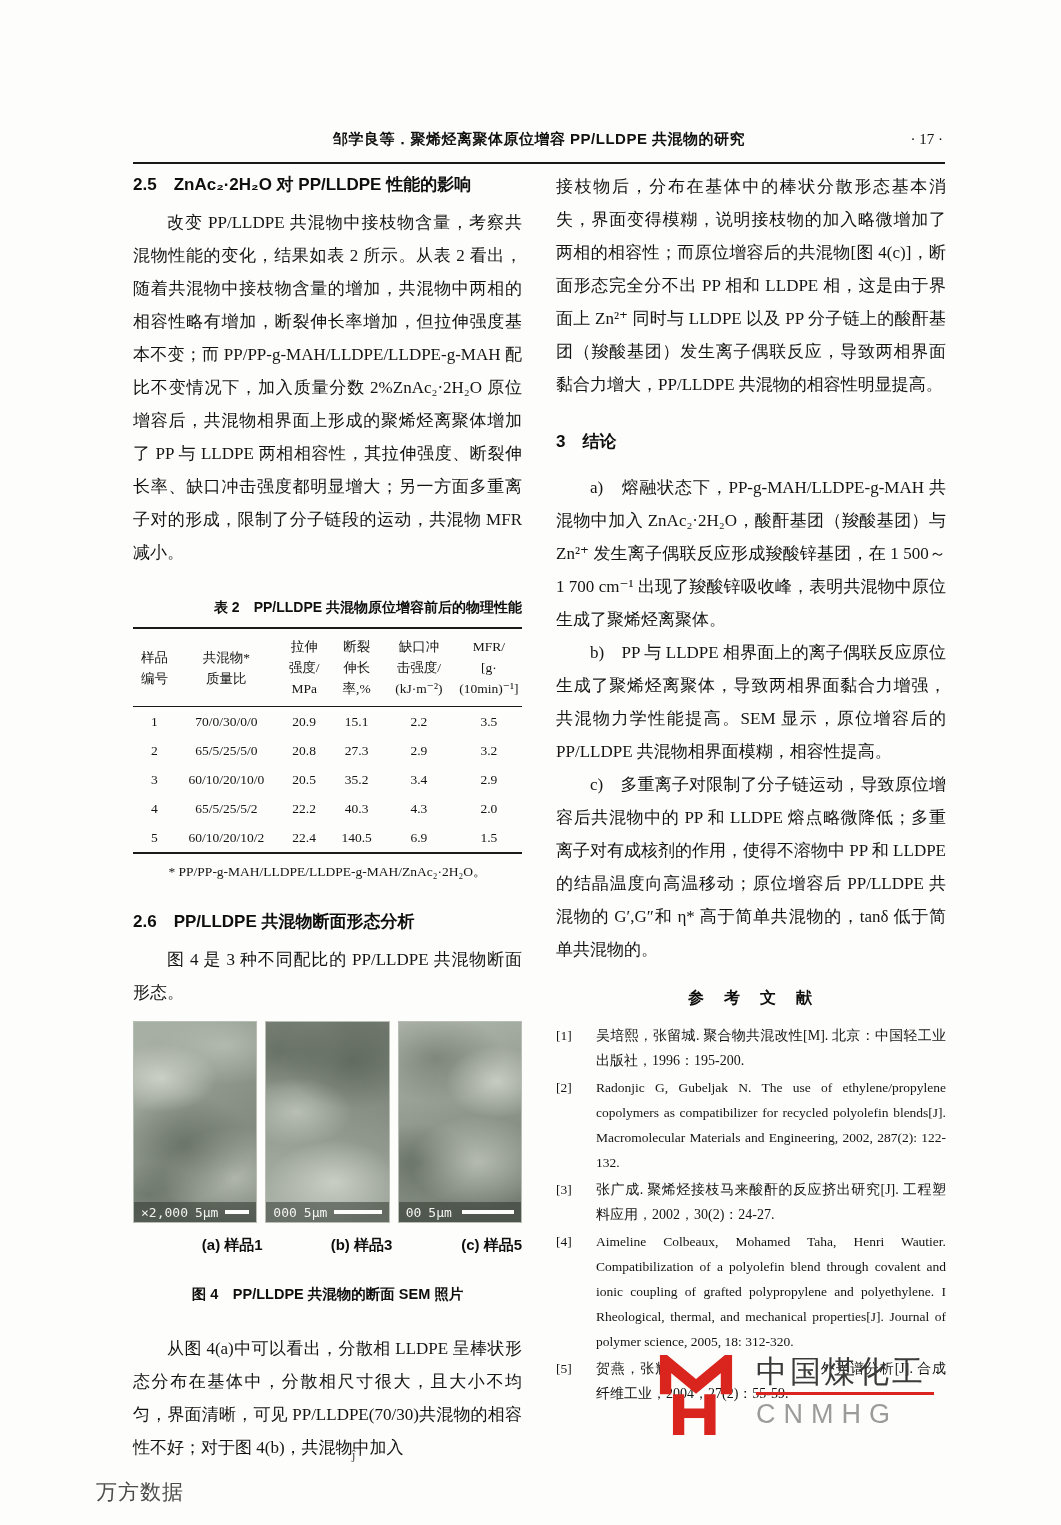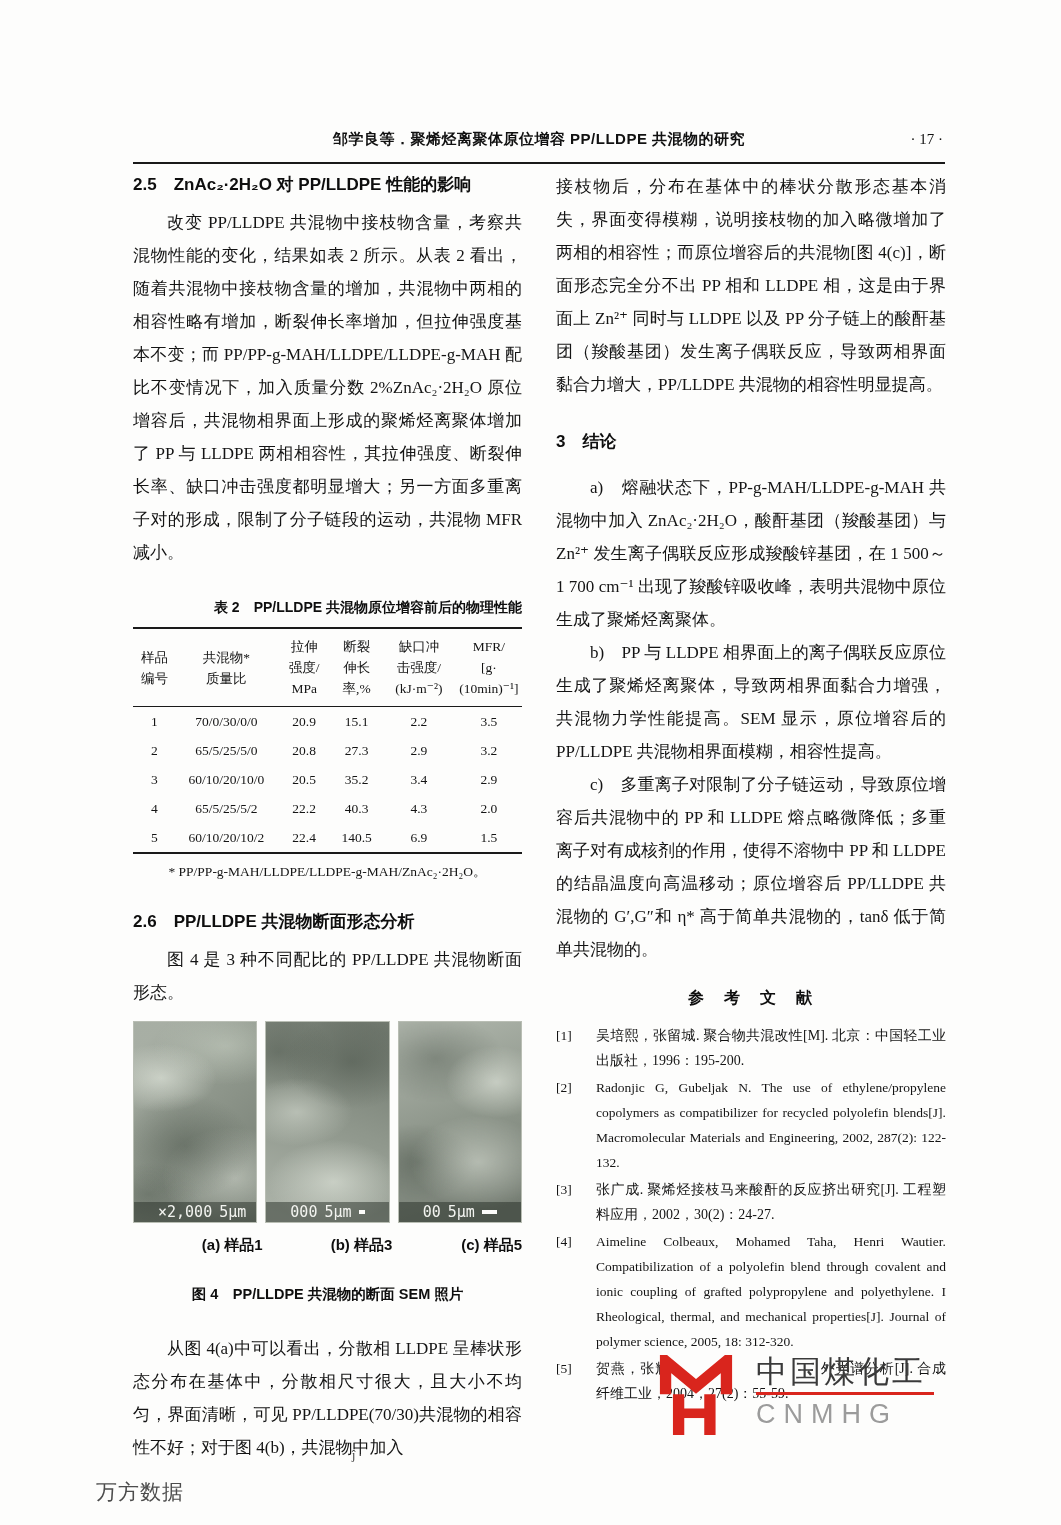--- a/index.html
+++ b/index.html
@@ -74,24 +74,24 @@
     radial-gradient(ellipse 80px 55px at 10% 15%, rgba(50,60,50,.3), transparent 70%),
     linear-gradient(200deg, rgba(35,43,35,.28) 5%, transparent 50%, rgba(238,242,234,.3) 95%);}
   .sem-c{background-image:
     radial-gradient(ellipse 85px 60px at 80% 30%, rgba(233,238,228,.58), transparent 60%),
     radial-gradient(ellipse 100px 65px at 30% 18%, rgba(58,68,58,.34), transparent 68%),
     radial-gradient(ellipse 110px 75px at 65% 70%, rgba(229,234,224,.5), transparent 62%),
     radial-gradient(ellipse 80px 55px at 15% 70%, rgba(52,62,52,.36), transparent 70%),
     linear-gradient(160deg, rgba(238,242,234,.3) 8%, transparent 48%, rgba(42,50,42,.26) 92%);}
   .sem-strip{
     position:absolute;bottom:0;left:0;right:0;height:20px;
-    display:flex;align-items:center;gap:7px;padding:0 24px;
+    display:flex;align-items:center;gap:7px;padding:0 7px;
     background:rgba(38,45,38,.5);
     font-family:"DejaVu Sans Mono","Liberation Mono",monospace;
-    font-size:15px;color:#f3f4f0;
+    font-size:13px;color:#f3f4f0;
   }
   .sem-bar{margin-left:auto;width:52px;height:4px;background:#fcfcfa;}
   .sem-caps{display:flex;margin-top:13px;}
   .sem-caps span{
     flex:1;text-align:right;
     font-family:"Liberation Sans","DejaVu Sans",sans-serif;
     font-weight:bold;font-size:15px;color:#0f0f0f;
   }
   .fig-caption{
     font-family:"Liberation Sans","DejaVu Sans",sans-serif;

